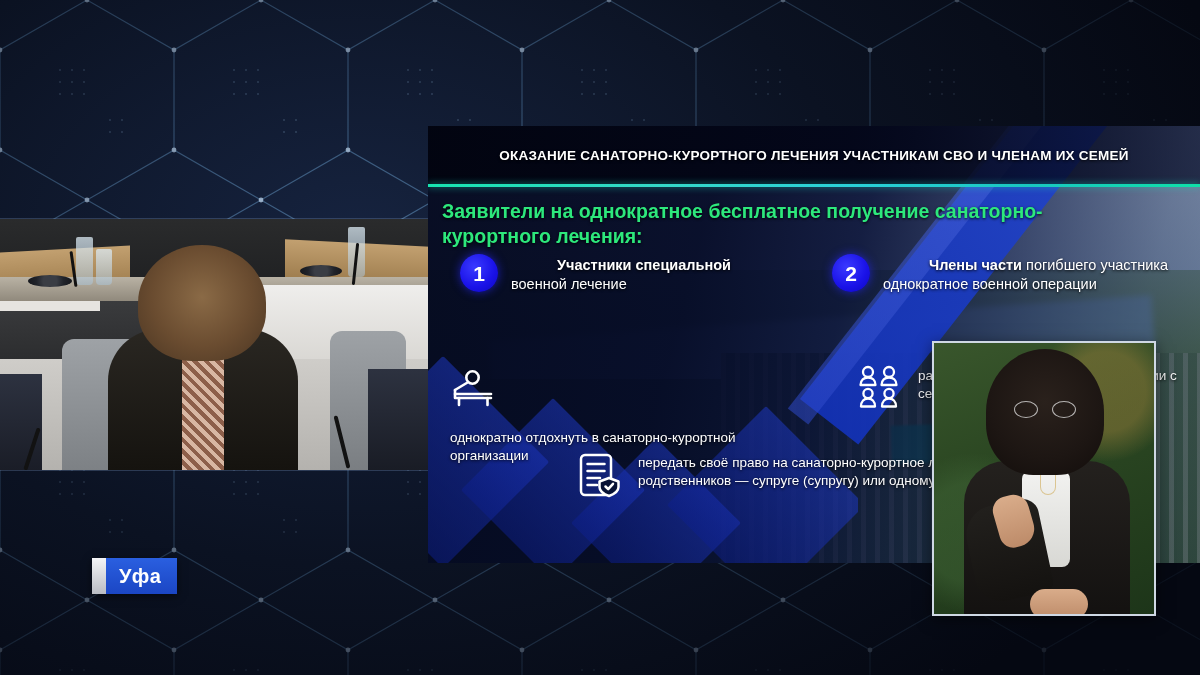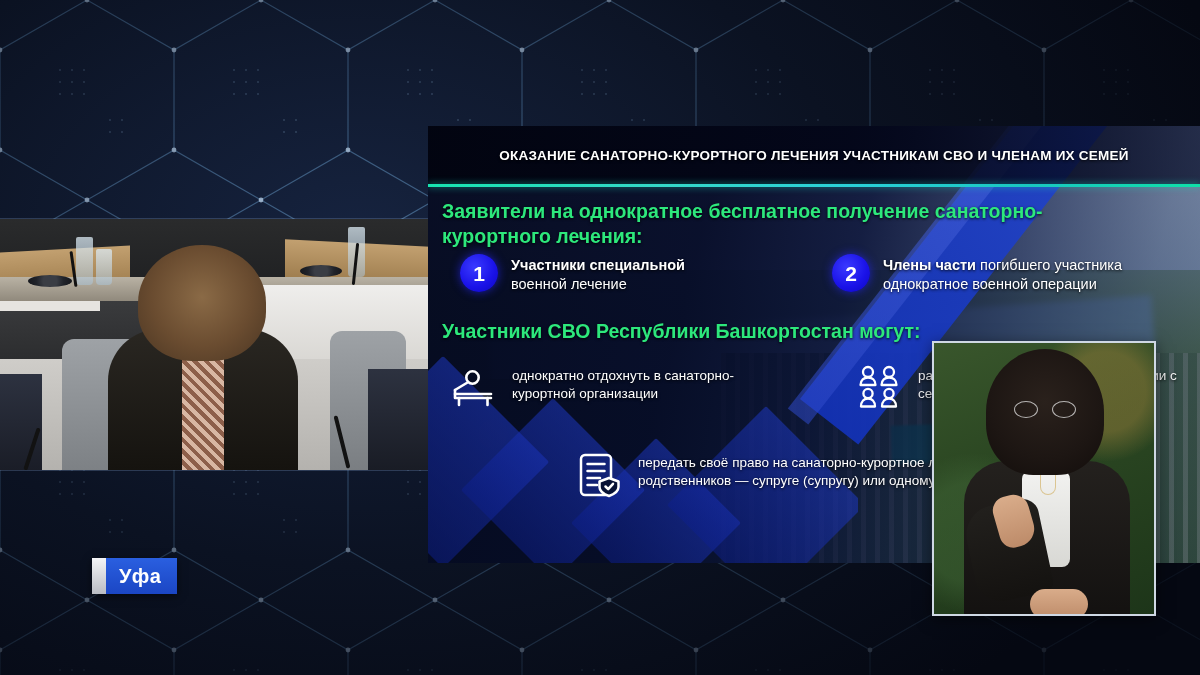--- a/index.html
+++ b/index.html
@@ -165,24 +165,24 @@
   #num-item-2 { left:404px; top:67px; width:340px; }
   .num-circle {
     flex:0 0 auto; width:38px; height:38px; border-radius:50%;
     background:radial-gradient(circle at 38% 34%, #3a3aff 0%, #1a12e8 58%, #0d07c0 100%);
     box-shadow:0 0 10px rgba(40,40,255,.65);
     display:flex; align-items:center; justify-content:center;
     color:#fff; font-size:21px; font-weight:bold; line-height:1;
   }
   .num-text { color:#fff; font-size:14.5px; line-height:1.3; padding-top:2px;
      text-shadow:0 1px 3px rgba(0,0,0,.92); }
-  .num-text b { font-weight:bold; }
+  .num-text b { font-weight:bold;margin-left:46px; }
 
   .feature { position:absolute; display:flex; align-items:flex-start; gap:14px; }
-  #feature-1 { left:22px; top:177px; width:330px; }
+  #feature-1 { left:22px; top:177px; width:330px;flex-direction:column; }
   #feature-2 { left:428px; top:177px; width:330px; }
   #feature-3 { left:148px; top:264px; width:560px; }
   .feature .ficon { flex:0 0 auto; width:48px; height:48px; }
   .feature .ftext { color:#fff; font-size:13.5px; line-height:1.36;
      text-shadow:0 1px 3px rgba(0,0,0,.92); padding-top:3px; }
   #feature-2 .ftext { opacity:.92; }
 
   
   #interpreter-window {
     position:absolute; left:932px; top:341px; width:224px; height:275px;
@@ -340,21 +340,20 @@
     </div>
 
     <div class="numbered" id="num-item-2">
       <div class="num-circle">2</div>
       <div class="num-text">
         <b>Члены части</b>
         <span>погибшего участника однократное военной операции</span>
       </div>
     </div>
 
-    <div class="heading" id="heading-2">Участники СВО Республики Башкортостан могут:</div>
 
     <div class="feature" id="feature-1">
       <span class="ficon">
         <svg viewBox="0 0 48 48" width="48" height="48" fill="none" stroke="#ffffff" stroke-width="2.6" stroke-linecap="round" stroke-linejoin="round">
           <circle cx="22.5" cy="13.5" r="6.2"></circle>
           <path d="M5 26 L17.5 18.5"></path>
           <path d="M5 26 L5 34 L41 34"></path>
           <path d="M5 30 L41 30"></path>
           <path d="M9 34 L9 41 M37.5 34 L37.5 41"></path>
         </svg>

